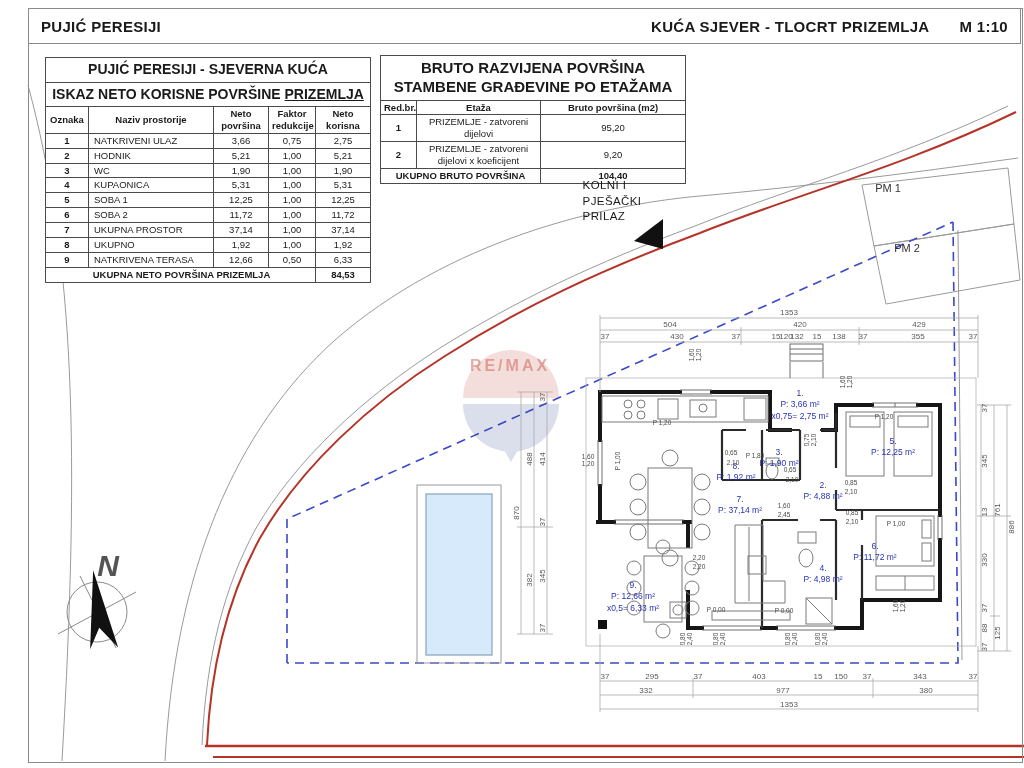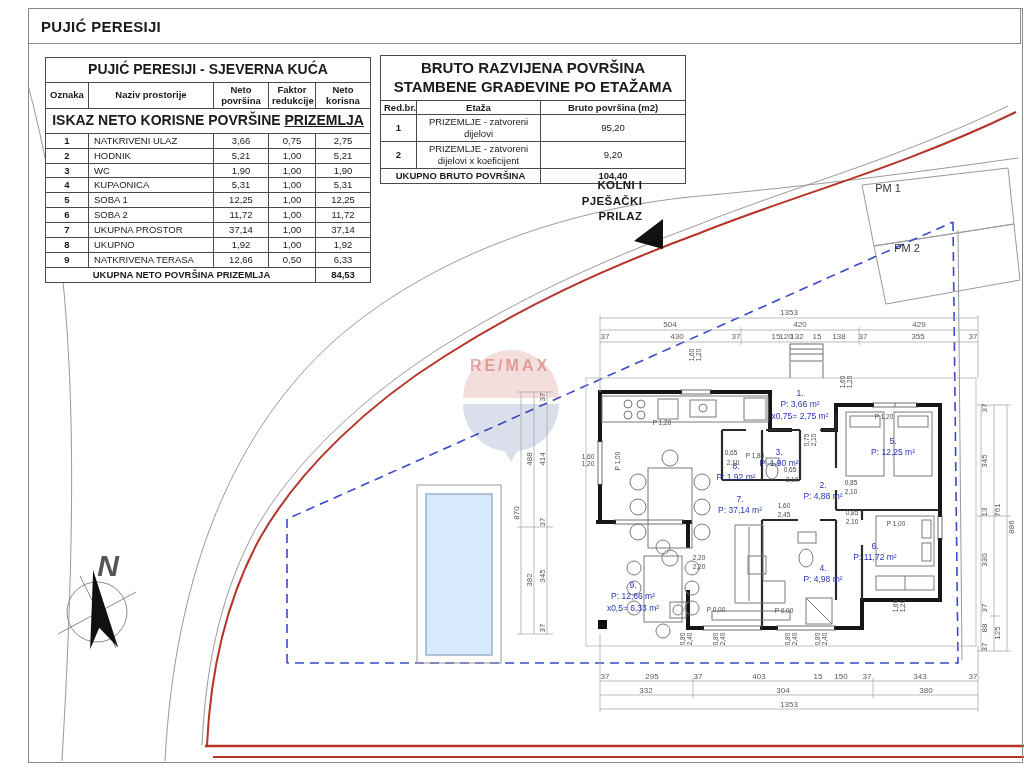--- a/index.html
+++ b/index.html
@@ -19,21 +19,21 @@
   .c{text-align:center;} .l{text-align:left;padding-left:5px;} .b{font-weight:bold;}
   #net-table{left:45px;top:57px;width:325px;}
   #gross-table{left:380px;top:55px;width:305px;}
   #net-table td:first-child{font-weight:bold;text-align:center;}
   .und{text-decoration:underline;}
   
   .pos{position:absolute;transform:translate(-50%,-50%);white-space:pre-line;}
   .dim{font-size:8px;color:#5a5a5a;line-height:1.1;}
   .sdim{font-size:6.5px;color:#4a4a4a;line-height:1.15;text-align:center;}
   .rlabel{font-size:8.5px;color:#2733b5;text-align:center;line-height:1.35;}
-  .access{font-weight:bold;font-size:11.5px;text-align:right;line-height:1.35;letter-spacing:.4px;}
+  .access{font-weight:normal;font-size:11.5px;text-align:left;line-height:1.35;letter-spacing:.4px;}
   .pm{font-size:11px;color:#333;}
   .north{font-size:30px;font-weight:bold;color:#555;font-style:italic;}
   .remax{font-weight:bold;font-size:16px;letter-spacing:3px;color:#c84b3f;opacity:.45;}
 </style>
 </head>
 <body>
 
 <div id="page">
 
   <svg class="abs" width="1024" height="768" viewBox="0 0 1024 768">
@@ -192,47 +192,51 @@
       <path d="M 517,392 H 553 M 517,527 H 553 M 517,634 H 553"></path>
       <path d="M 981,405 V 651 M 994,405 V 651 M 1007,405 V 651"></path>
       <path d="M 977,405 H 1011 M 977,516 H 1011 M 990,616 H 1000 M 977,651 H 1011"></path>
       <path d="M 600,345 V 392 M 978,345 V 378 M 600,634 V 678 M 978,646 V 678"></path>
     </g>
   </svg>
 
   <div id="frame" class="abs"></div>
   <div id="titlebar" class="abs">
     <span class="t">PUJIĆ PERESIJI</span>
+    <span class="right">
+      <span class="t">KUĆA SJEVER - TLOCRT PRIZEMLJA</span>
+      <span class="t">M 1:10</span>
+    </span>
   </div>
 
   <table id="net-table" class="abs">
     <colgroup>
         <col style="width:43px">
         <col style="width:125px">
         <col style="width:55px">
         <col style="width:47px">
         <col style="width:55px">
       </colgroup>
     <tbody>
       <tr>
           <td class="tbl-title" colspan="5">PUJIĆ PERESIJI - SJEVERNA KUĆA</td>
+        </tr>
+      <tr>
+          <td class="tbl-title" colspan="5"><span>ISKAZ NETO KORISNE POVRŠINE </span><span class="und">PRIZEMLJA</span></td>
         </tr>
       <tr>
         <th>Oznaka</th>
         <th>Naziv prostorije</th>
         <th>Neto
 površina</th>
         <th>Faktor
 redukcije</th>
         <th>Neto
 korisna</th>
       </tr>
-      <tr>
-          <td class="tbl-title" colspan="5"><span>ISKAZ NETO KORISNE POVRŠINE </span><span class="und">PRIZEMLJA</span></td>
-        </tr>
     </tbody>
     <tbody>
 
         <tr>
           <td>1</td>
           <td class="l">NATKRIVENI ULAZ</td>
           <td class="c">3,66</td>
           <td class="c">0,75</td>
           <td class="c">2,75</td>
         </tr>
@@ -398,21 +402,21 @@
       <div class="pos dim" style="left: 605px; top: 677px; transform: translate(-50%, -50%);">37</div>
       <div class="pos dim" style="left: 652px; top: 677px; transform: translate(-50%, -50%);">295</div>
       <div class="pos dim" style="left: 698px; top: 677px; transform: translate(-50%, -50%);">37</div>
       <div class="pos dim" style="left: 759px; top: 677px; transform: translate(-50%, -50%);">403</div>
       <div class="pos dim" style="left: 818px; top: 677px; transform: translate(-50%, -50%);">15</div>
       <div class="pos dim" style="left: 841px; top: 677px; transform: translate(-50%, -50%);">150</div>
       <div class="pos dim" style="left: 867px; top: 677px; transform: translate(-50%, -50%);">37</div>
       <div class="pos dim" style="left: 920px; top: 677px; transform: translate(-50%, -50%);">343</div>
       <div class="pos dim" style="left: 973px; top: 677px; transform: translate(-50%, -50%);">37</div>
       <div class="pos dim" style="left: 646px; top: 691px; transform: translate(-50%, -50%);">332</div>
-      <div class="pos dim" style="left: 783px; top: 691px; transform: translate(-50%, -50%);">304</div>
+      <div class="pos dim" style="left: 783px; top: 691px; transform: translate(-50%, -50%);">977</div>
       <div class="pos dim" style="left: 926px; top: 691px; transform: translate(-50%, -50%);">380</div>
       <div class="pos dim" style="left: 789px; top: 705px; transform: translate(-50%, -50%);">1353</div>
       <div class="pos dim" style="left: 517px; top: 513px; transform: translate(-50%, -50%) rotate(-90deg);">870</div>
       <div class="pos dim" style="left: 530px; top: 459px; transform: translate(-50%, -50%) rotate(-90deg);">488</div>
       <div class="pos dim" style="left: 530px; top: 580px; transform: translate(-50%, -50%) rotate(-90deg);">382</div>
       <div class="pos dim" style="left: 543px; top: 397px; transform: translate(-50%, -50%) rotate(-90deg);">37</div>
       <div class="pos dim" style="left: 543px; top: 459px; transform: translate(-50%, -50%) rotate(-90deg);">414</div>
       <div class="pos dim" style="left: 543px; top: 522px; transform: translate(-50%, -50%) rotate(-90deg);">37</div>
       <div class="pos dim" style="left: 543px; top: 576px; transform: translate(-50%, -50%) rotate(-90deg);">345</div>
       <div class="pos dim" style="left: 543px; top: 628px; transform: translate(-50%, -50%) rotate(-90deg);">37</div>

